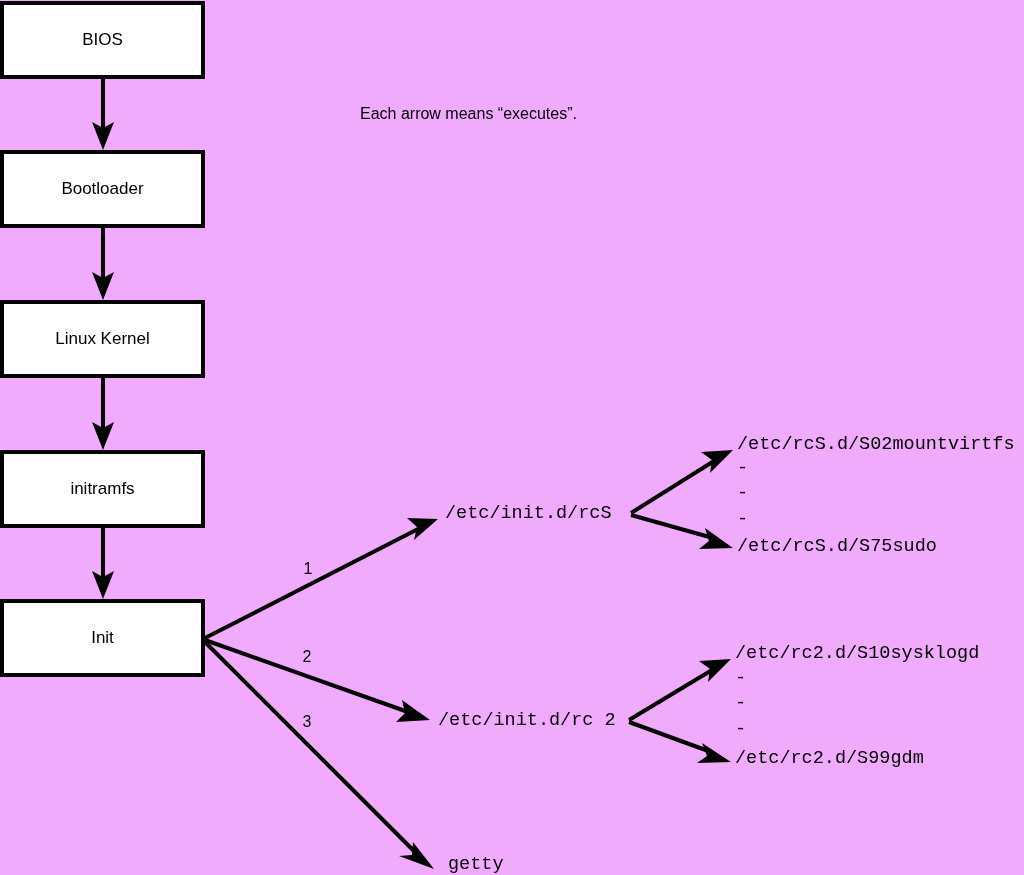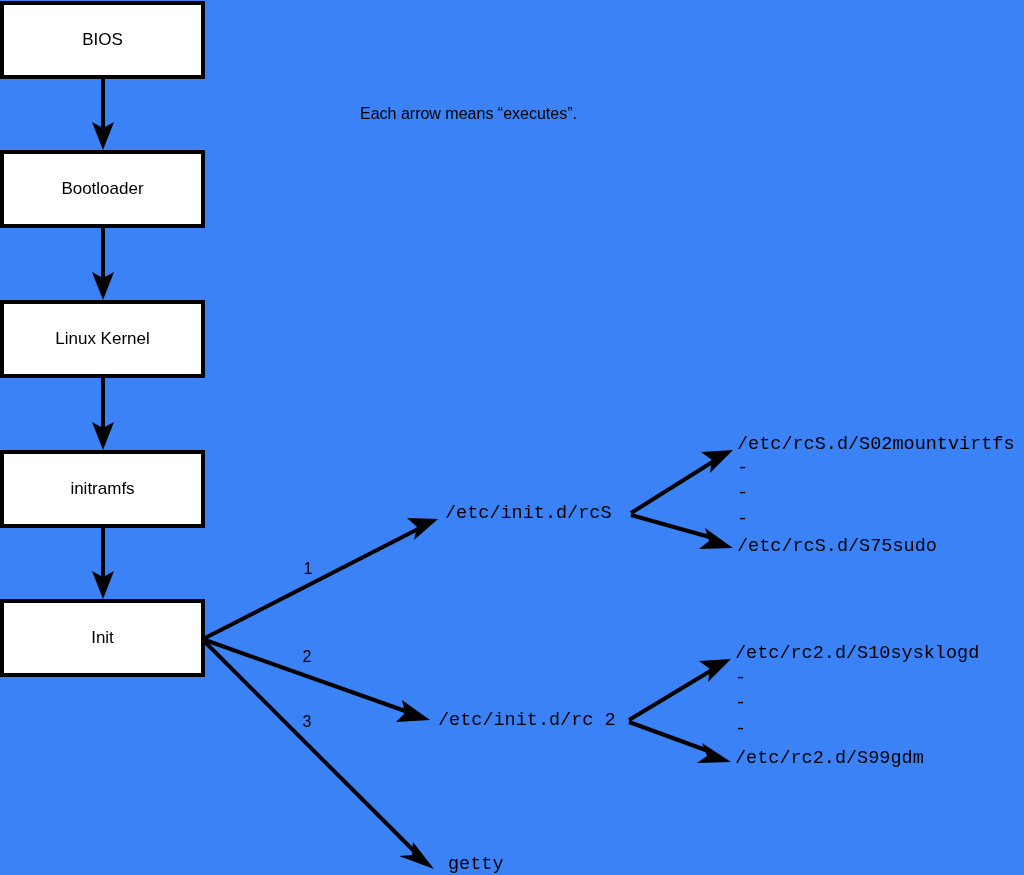--- a/index.html
+++ b/index.html
@@ -10,21 +10,21 @@
   body {
     width: 1024px;
     height: 875px;
     font-family: "Liberation Sans", sans-serif;
     overflow: hidden;
   }
   #diagram-root {
     position: relative;
     width: 1024px;
     height: 875px;
-    background: #3b82f6;
+    background: #f0abfc;
   }
   svg#boot-diagram {
     display: block;
     width: 1024px;
     height: 875px;
   }
   .box-rect {
     fill: #ffffff;
     stroke: #000000;
     stroke-width: 4;

